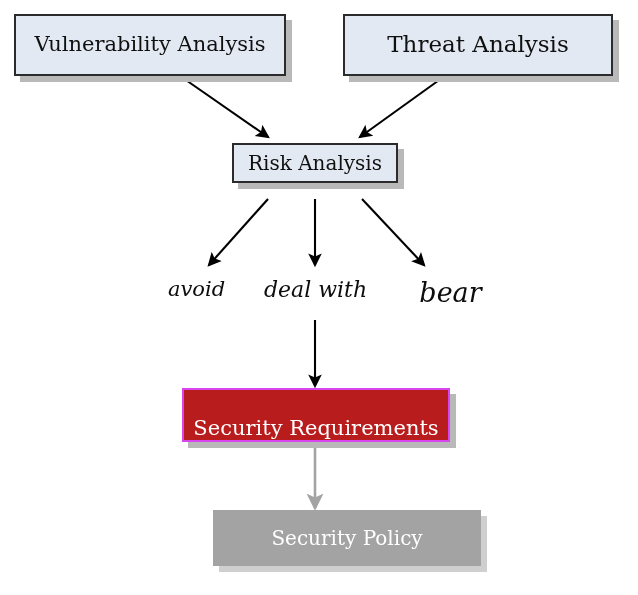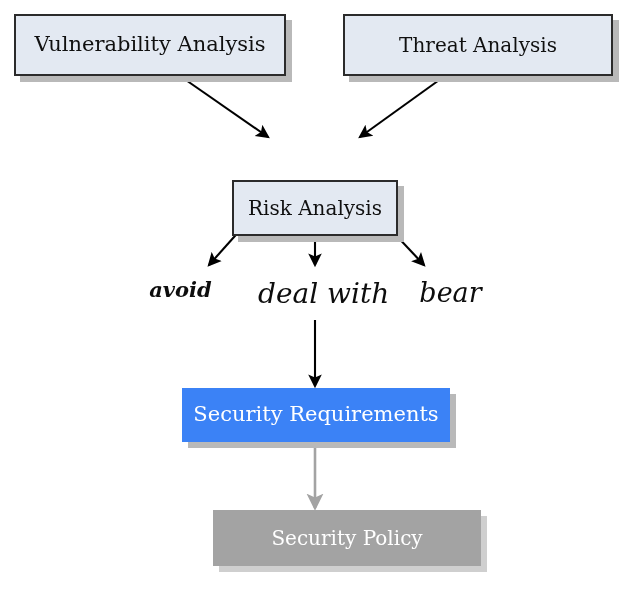--- a/index.html
+++ b/index.html
@@ -37,24 +37,25 @@
   
   .node-light {
     background: #e3e9f2;
     border: 2px solid #2b2b2b;
     color: #101010;
     box-shadow: 6px 6px 0 0 #b9b9b9;
   }
 
   
   .node-dark {
-    background: #3b82f6;
-    border: 2px solid #3b82f6;
+    background: #b91c1c;
+    border: 2px solid #d946ef;
     color: #ffffff;
     box-shadow: 6px 6px 0 0 #b9b9b9;
+    align-items: flex-end;
   }
 
   
   .node-grey {
     background: #a3a3a3;
     border: none;
     color: #ffffff;
     box-shadow: 6px 6px 0 0 #cfcfcf;
   }
 
@@ -66,39 +67,38 @@
     text-align: center;
     font-family: "DejaVu Serif", "Liberation Serif", serif;
   }
 
   #box-vulnerability-analysis {
     left: 14px;  top: 14px;  width: 272px; height: 62px;
     font-size: 21px;
   }
   #box-threat-analysis {
     left: 343px; top: 14px;  width: 270px; height: 62px;
-    font-size: 20px;
+    font-size: 23px;
   }
   #box-risk-analysis {
-    left: 232px; top: 143px; width: 166px; height: 56px;
+    left: 232px; top: 143px; width: 166px; height: 40px;
     font-size: 20px;
-    margin-top: 37px;
   }
   #box-security-requirements {
     left: 182px; top: 388px; width: 268px; height: 54px;
     font-size: 21px;
   }
   #box-security-policy {
     left: 182px; top: 510px; width: 268px; height: 56px;
     font-size: 20px;
     margin-left: 31px;
   }
 
-  #label-avoid     { left: 128px; top: 277px; width: 105px; font-size: 21px; font-weight: bold; }
-  #label-deal-with { left: 258px; top: 277px; width: 115px; font-size: 28px; }
+  #label-avoid     { left: 144px; top: 277px; width: 105px; font-size: 21px; }
+  #label-deal-with { left: 258px; top: 277px; width: 115px; font-size: 22px; }
   #label-bear      { left: 398px; top: 277px; width: 105px; font-size: 27px; }
 </style>
 </head>
 <body>
 
 <svg id="diagram-canvas" viewBox="0 0 638 595" width="638" height="595" xmlns="http://www.w3.org/2000/svg">
   <defs>
     <marker id="arrow-black" viewBox="0 0 12 12" refX="9.2" refY="6" markerWidth="7.2" markerHeight="7.2" orient="auto-start-reverse">
       <path d="M 0 0.6 L 11 6 L 0 11.4 L 2.4 6 Z" fill="#000000"></path>
     </marker>

